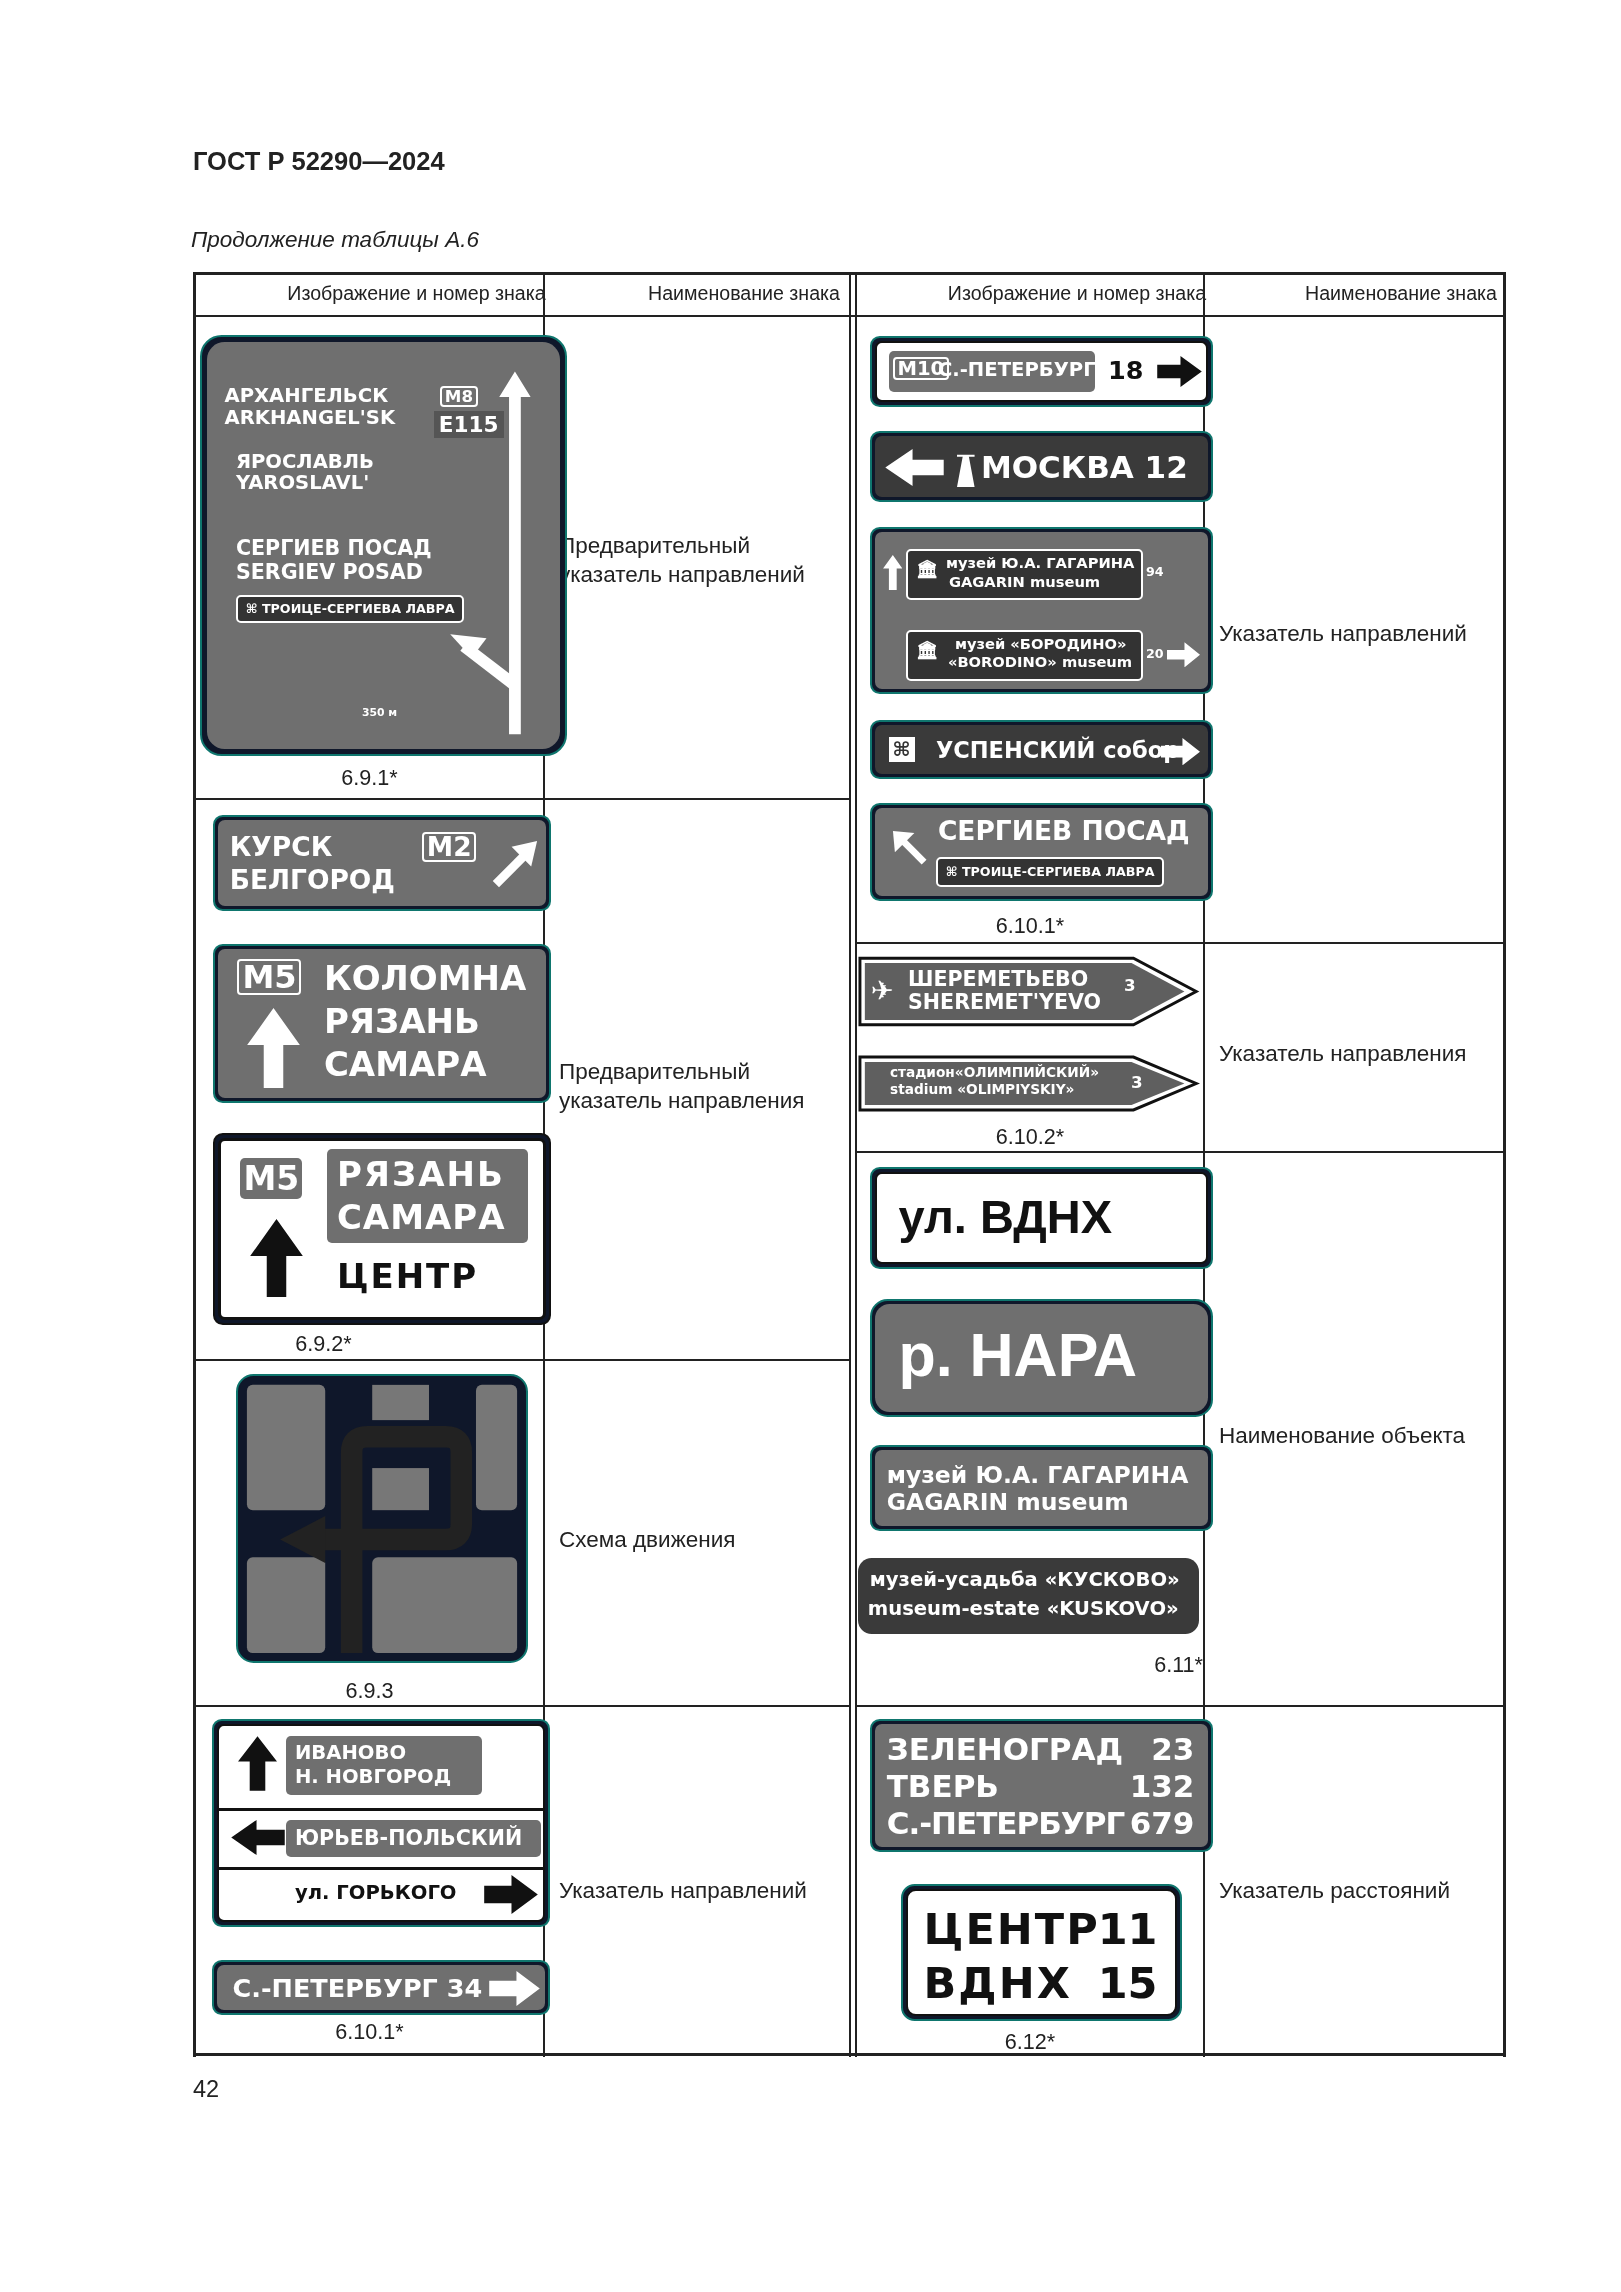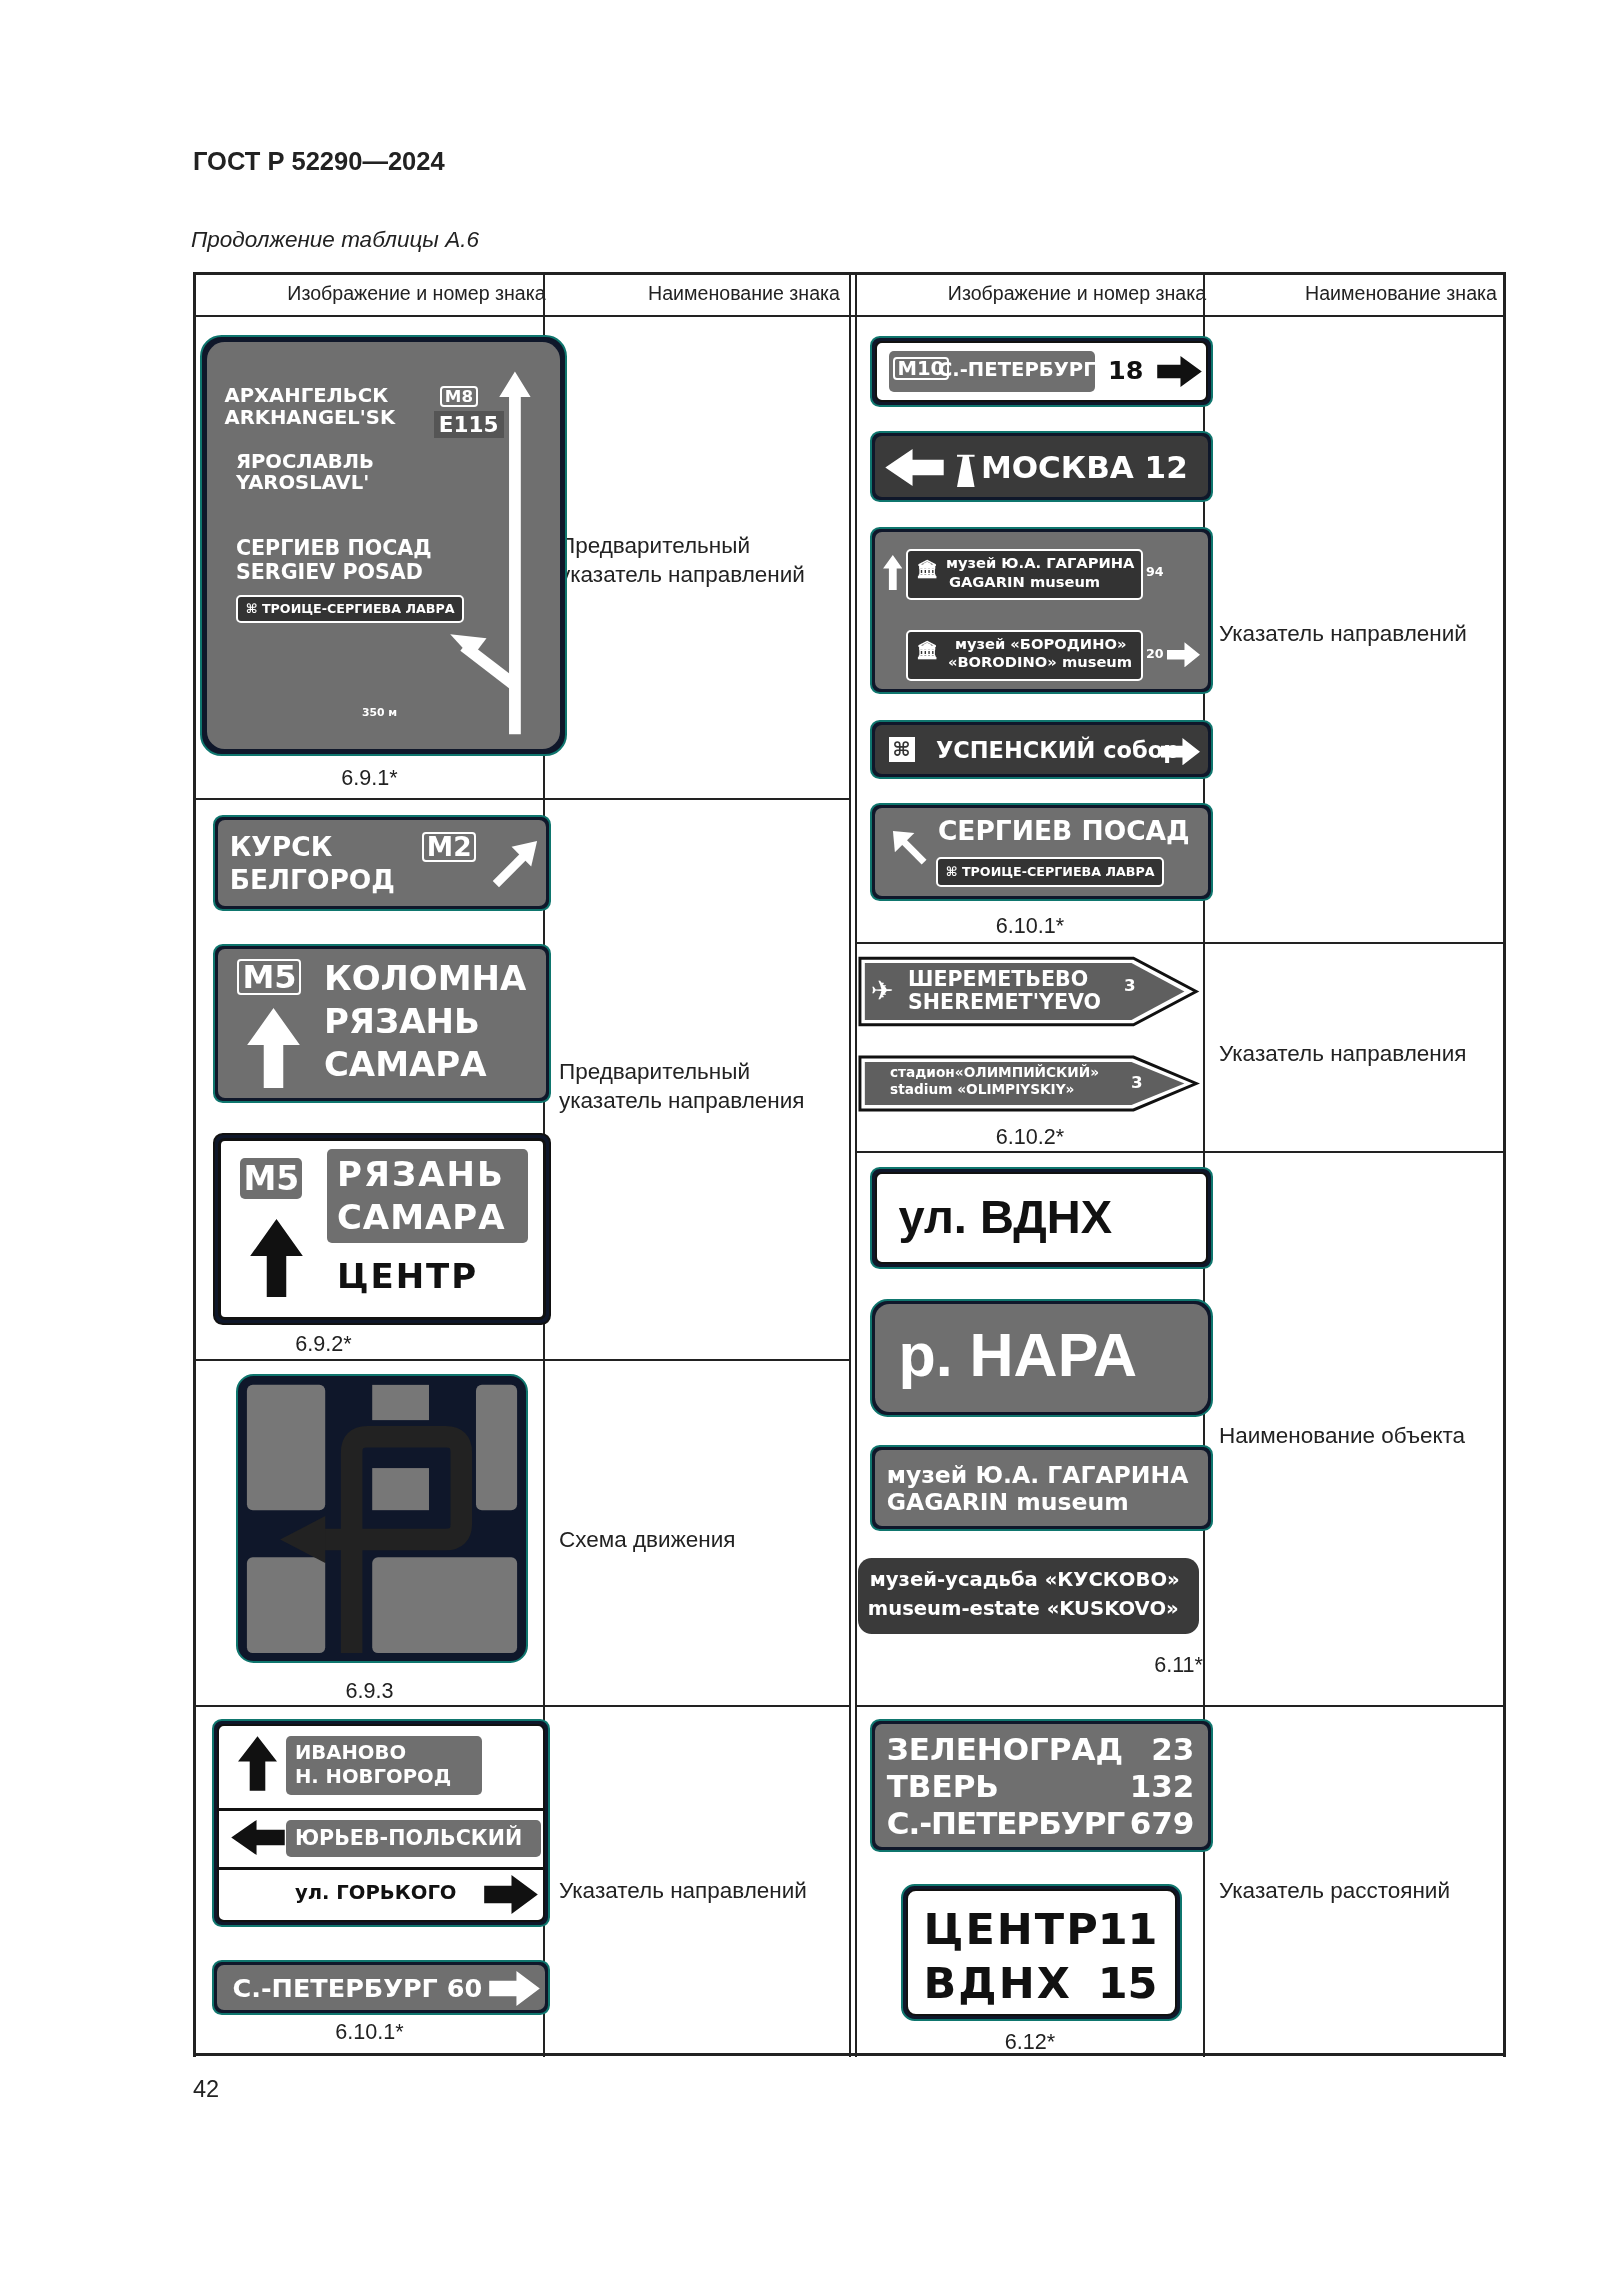--- a/index.html
+++ b/index.html
@@ -158,21 +158,21 @@
     <div class="abs" style="left:0;top:141px;width:100%;height:2.9px;background:#111;"></div>
     <div class="t" style="left:76px;top:157px;font-size:19.6px;color:#111;">ул. ГОРЬКОГО</div>
     <svg class="abs" style="left:265px;top:149px;" width="54" height="39" viewBox="0 0 55 40">
         <polygon points="55,20 28,0 28,11 0,11 0,29 28,29 28,40" fill="#111"></polygon>
       </svg>
   </div>
 </div>
 
 <div class="sign outer" style="left:199px;top:1960px;width:338px;height:55px;">
   <div class="inner gray">
-    <div class="t" style="left:15.7px;top:10.8px;font-size:25.5px;">С.-ПЕТЕРБУРГ 60</div>
+    <div class="t" style="left:15.7px;top:10.8px;font-size:25.5px;">С.-ПЕТЕРБУРГ 34</div>
     <svg class="abs" style="left:272px;top:5.9px;" width="51" height="35" viewBox="0 0 52 36">
         <polygon points="52,18 28,0 28,10 0,10 0,26 28,26 28,36" fill="#fff"></polygon>
       </svg>
   </div>
 </div>
 
 <div class="sign outer" style="left:857px;top:336px;width:343px;height:71px;">
   <div class="inner white" style="border:2.9px solid #111;">
     <div class="abs" style="left:11.8px;top:7.8px;width:206px;height:41px;background:#6f6f6f;border-radius:4.9px;"></div>
     <div class="badge" style="left:15.7px;top:13.7px;font-size:19.6px;color:#fff;">M10</div>

